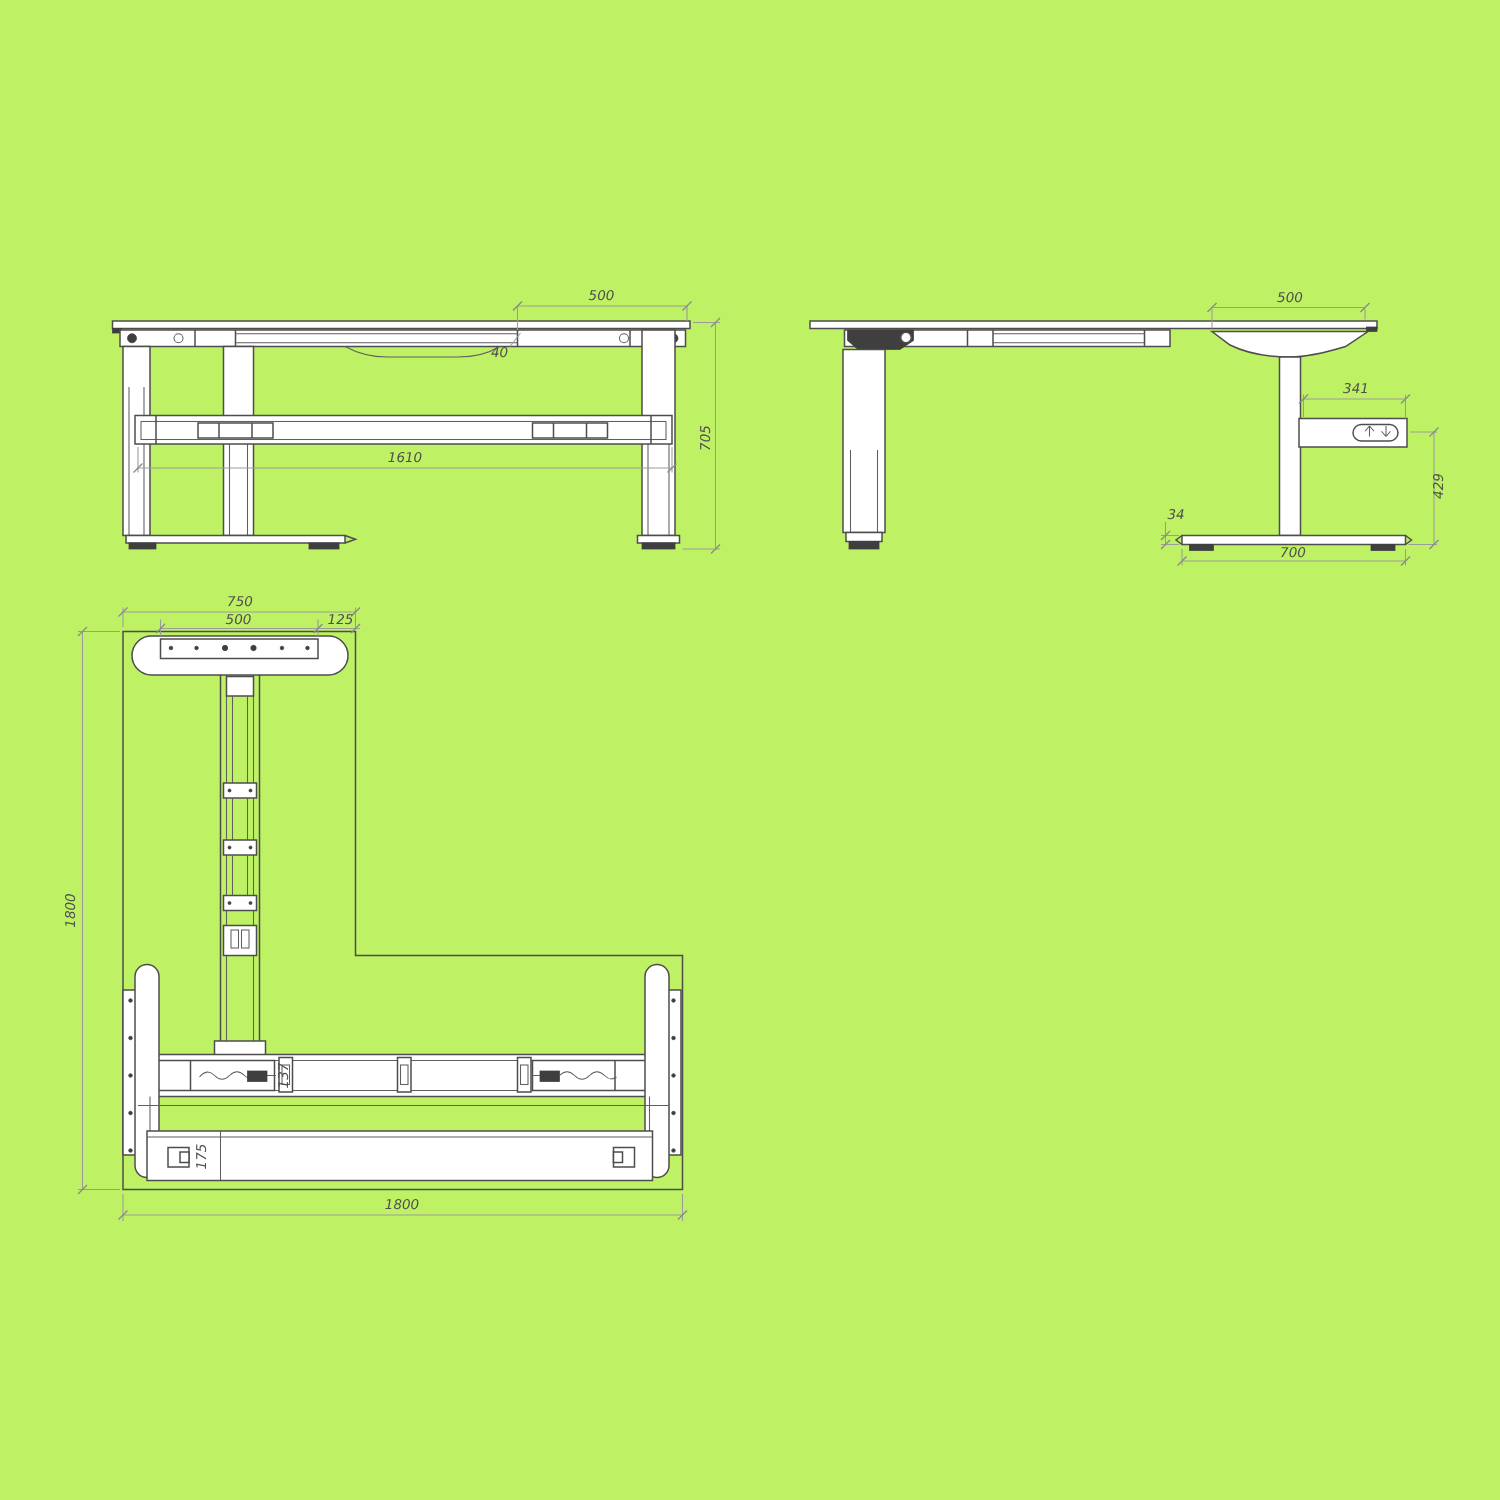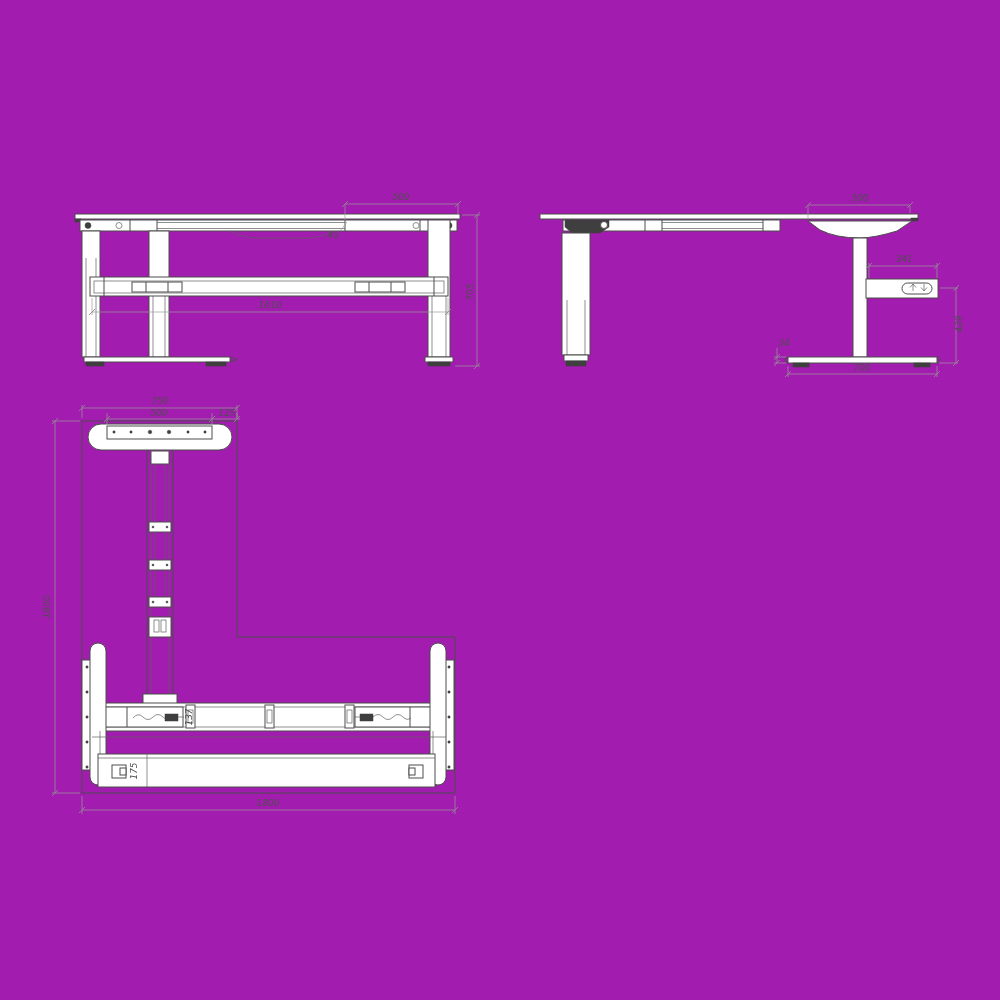--- a/index.html
+++ b/index.html
@@ -1,16 +1,16 @@
 <!DOCTYPE html>
 <html><head>
 <meta charset="utf-8">
 <style>
   html,body{margin:0;padding:0;background:#ffffff;}
-  .page{position:relative;width:1000px;height:1000px;background:#a21caf;overflow:hidden;
+  .page{position:relative;width:1000px;height:1000px;background:#bef264;overflow:hidden;
         font-family:"DejaVu Sans", sans-serif;}
   svg{position:absolute;left:0;top:0;}
   .ln{fill:none;stroke:#4d4d4d;stroke-width:1;stroke-linecap:butt;}
   .fw{fill:#ffffff;stroke:#4d4d4d;stroke-width:1;}
   .thin{fill:none;stroke:#5f5f5f;stroke-width:0.7;}
   .dk{fill:#3f3f3f;stroke:#3f3f3f;stroke-width:0.5;}
   .dim{fill:none;stroke:#9b9b9b;stroke-width:0.7;}
   .tk{fill:none;stroke:#8a8a8a;stroke-width:0.9;}
   text.dimtxt{font-style:italic;font-size:9px;font-family:"DejaVu Sans",sans-serif;
               fill:#4f4f4f;text-anchor:middle;}

